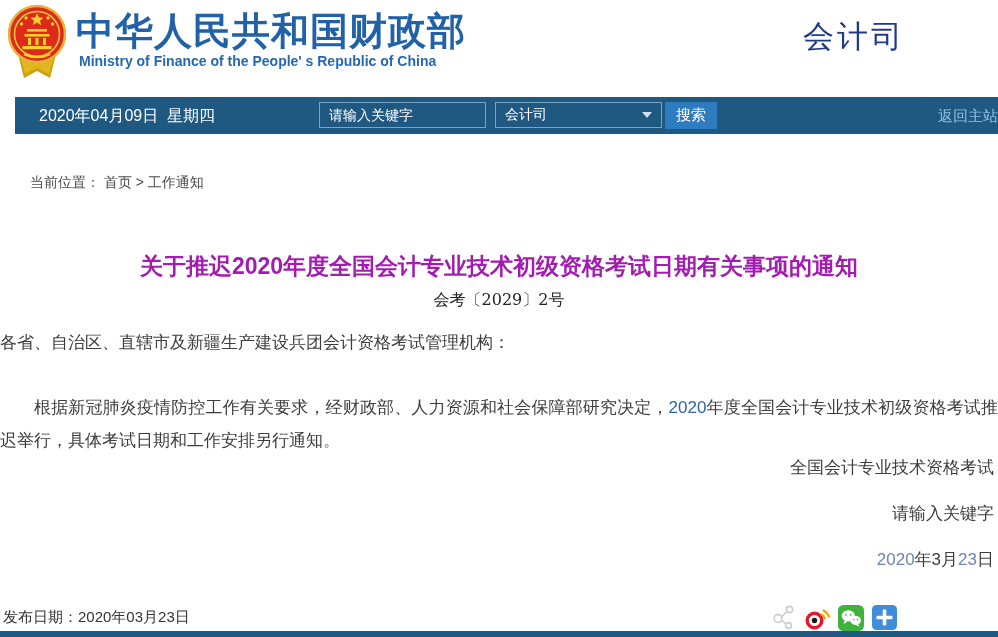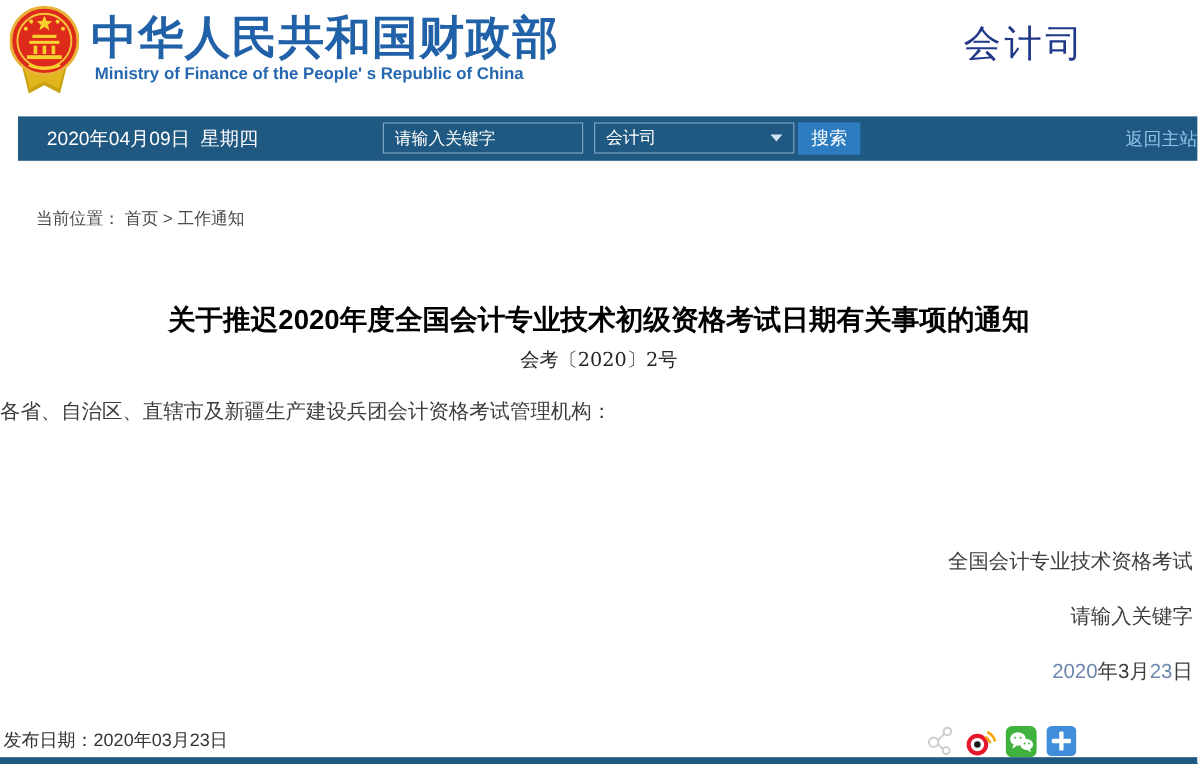--- a/index.html
+++ b/index.html
@@ -36,21 +36,21 @@
   .home-link{position:absolute;right:15px;top:10px;font-size:15px;color:#8fc1e9;
               text-decoration:none;cursor:pointer;}
 
   
   .breadcrumb{position:absolute;top:174px;left:30px;font-size:14px;color:#4a4a4a;}
   .breadcrumb span{color:#4a4a4a;}
   .crumb-link{cursor:pointer;}
 
   
   .article-title{position:absolute;top:236px;left:0;width:998px;text-align:center;
-              font-size:23px;font-weight:bold;color:#000000;}
+              font-size:23px;font-weight:bold;color:#a21caf;}
   .doc-number{position:absolute;top:290px;left:0;width:998px;text-align:center;
               font-size:16px;color:#222;font-family:"DejaVu Serif","Liberation Serif",serif;}
   .salutation{position:absolute;top:331px;left:0;width:998px;font-size:17px;color:#3d3d3d;}
   .body-par{position:absolute;top:374px;left:0;width:998px;font-size:17px;line-height:33px;
               color:#3d3d3d;text-indent:34px;text-align:justify;}
   .year-link{color:#2e64a8;}
   .signature{position:absolute;top:445px;right:4px;width:700px;text-align:right;
               font-size:17px;color:#3d3d3d;line-height:46px;}
   .sig-num{color:#6d86ad;}
 
@@ -103,23 +103,24 @@
   </div>
 
   <div class="breadcrumb">
     <span>当前位置：</span>
     <span class="crumb-link">首页</span>
     <span>&gt;</span>
     <span class="crumb-link">工作通知</span>
   </div>
 
   <h1 class="article-title">关于推迟2020年度全国会计专业技术初级资格考试日期有关事项的通知</h1>
-  <div class="doc-number">会考〔2020〕2号</div>
+  <div class="doc-number">会考〔2029〕2号</div>
   <div class="salutation">各省、自治区、直辖市及新疆生产建设兵团会计资格考试管理机构：</div>
 
+  <p class="body-par"><span>根据新冠肺炎疫情防控工作有关要求，经财政部、人力资源和社会保障部研究决定，</span><span class="year-link">2020</span><span>年度全国会计专业技术初级资格考试推迟举行，具体考试日期和工作安排另行通知。</span></p>
 
   <div class="signature">
     <div>全国会计专业技术资格考试</div>
     <div>请输入关键字</div>
     <div><span class="sig-num">2020</span><span>年3月</span><span class="sig-num">23</span><span>日</span></div>
   </div>
 
   <div class="pub"><span>发布日期：</span><span>2020年03月23日</span></div>
 
   <div class="share-row">

